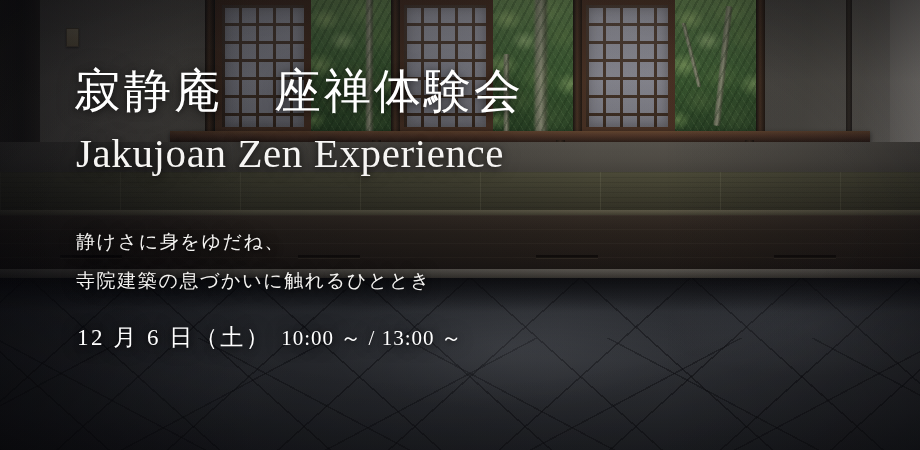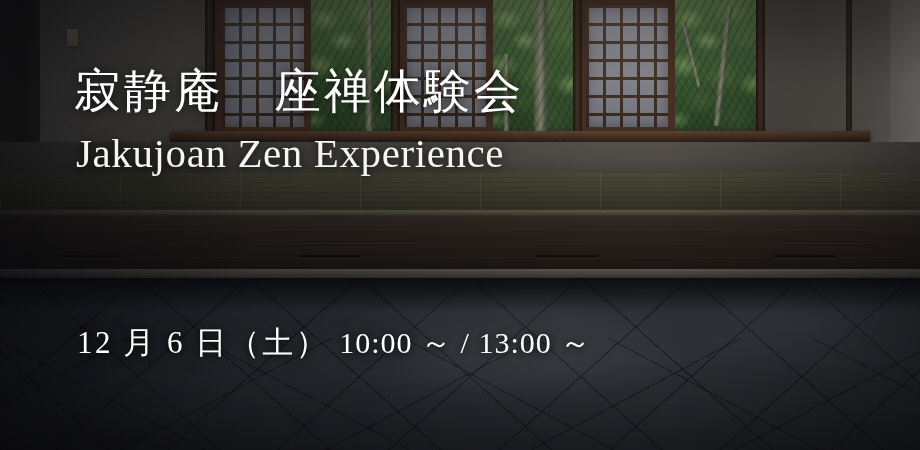--- a/index.html
+++ b/index.html
@@ -333,25 +333,25 @@
   }
   .lead div { white-space: nowrap; }
   .date-ja {
     position: absolute;
     left: 77px; top: 322px;
     color: #ffffff;
     text-shadow: 0 1px 7px rgba(0,0,0,0.80), 0 0 18px rgba(0,0,0,0.5);
     white-space: nowrap;
   }
   .date-ja .big {
-    font-size: 31px;
+    font-size: 23px;
     letter-spacing: 2.5px;
   }
   .date-ja .times {
-    font-size: 30px;
+    font-size: 21px;
     letter-spacing: 1px;
     margin-left: 10px;
     margin-top: 8px;
   }
   .date-en {
     position: absolute;
     left: 78px; top: 375px;
     font-size: 25px;
     letter-spacing: 0.4px;
     color: #fbfaf8;
@@ -431,19 +431,23 @@
     <div class="grade"></div>
     <div class="vignette"></div>
   </div>
 
   <div class="content">
 
     <div class="title-ja">寂静庵　座禅体験会</div>
 
     <div class="title-en">Jakujoan Zen Experience</div>
 
+    <div class="lead">
+      <div>静けさに身をゆだね、</div>
+      <div>寺院建築の息づかいに触れるひととき</div>
+    </div>
 
     <div class="date-ja">
       <span class="big">12 月 6 日（土）</span><span class="times">10:00 ～ / 13:00 ～</span>
     </div>
 
   </div>
 </div>
 
 </body></html>

